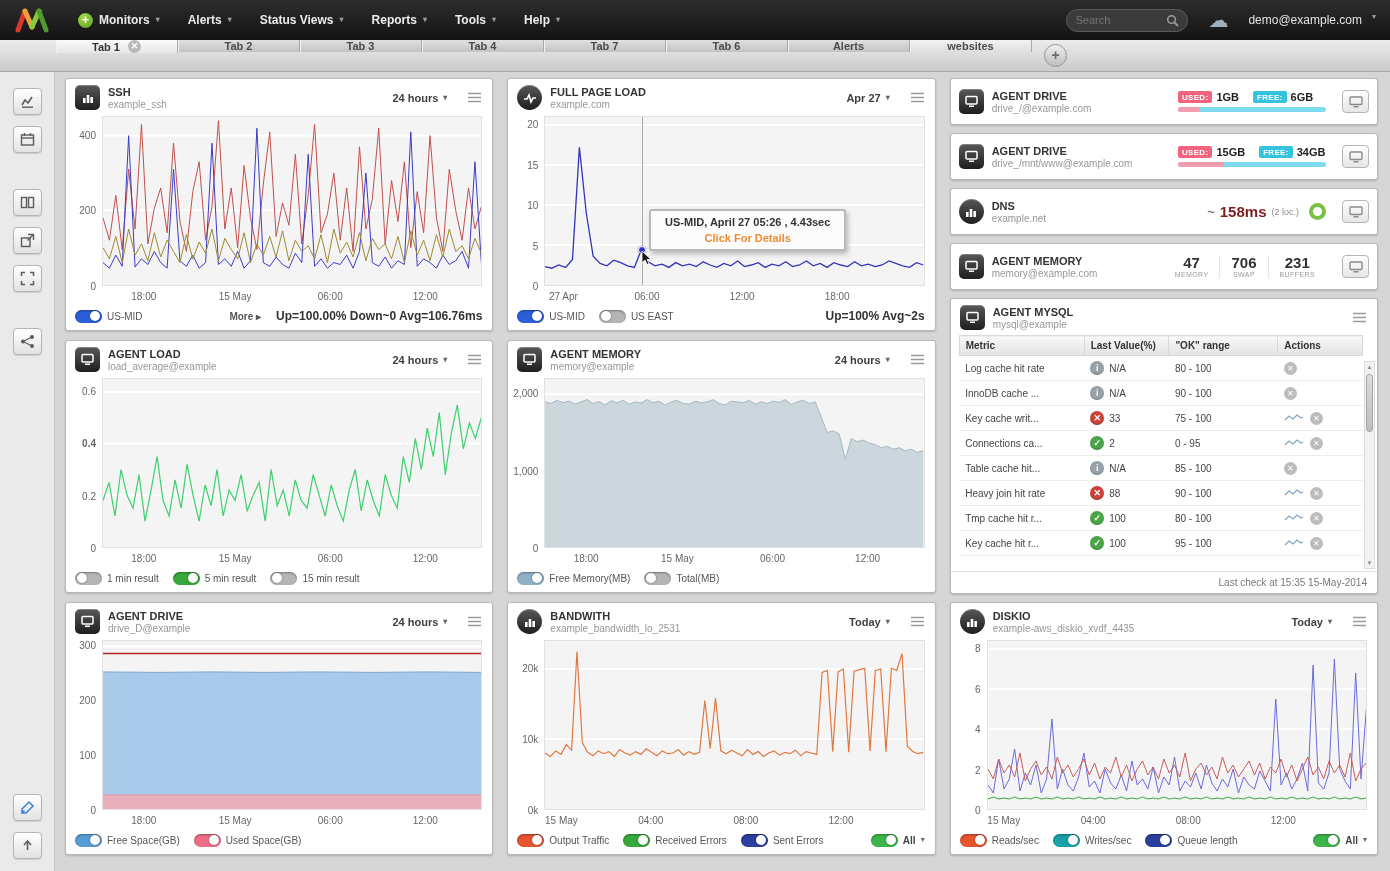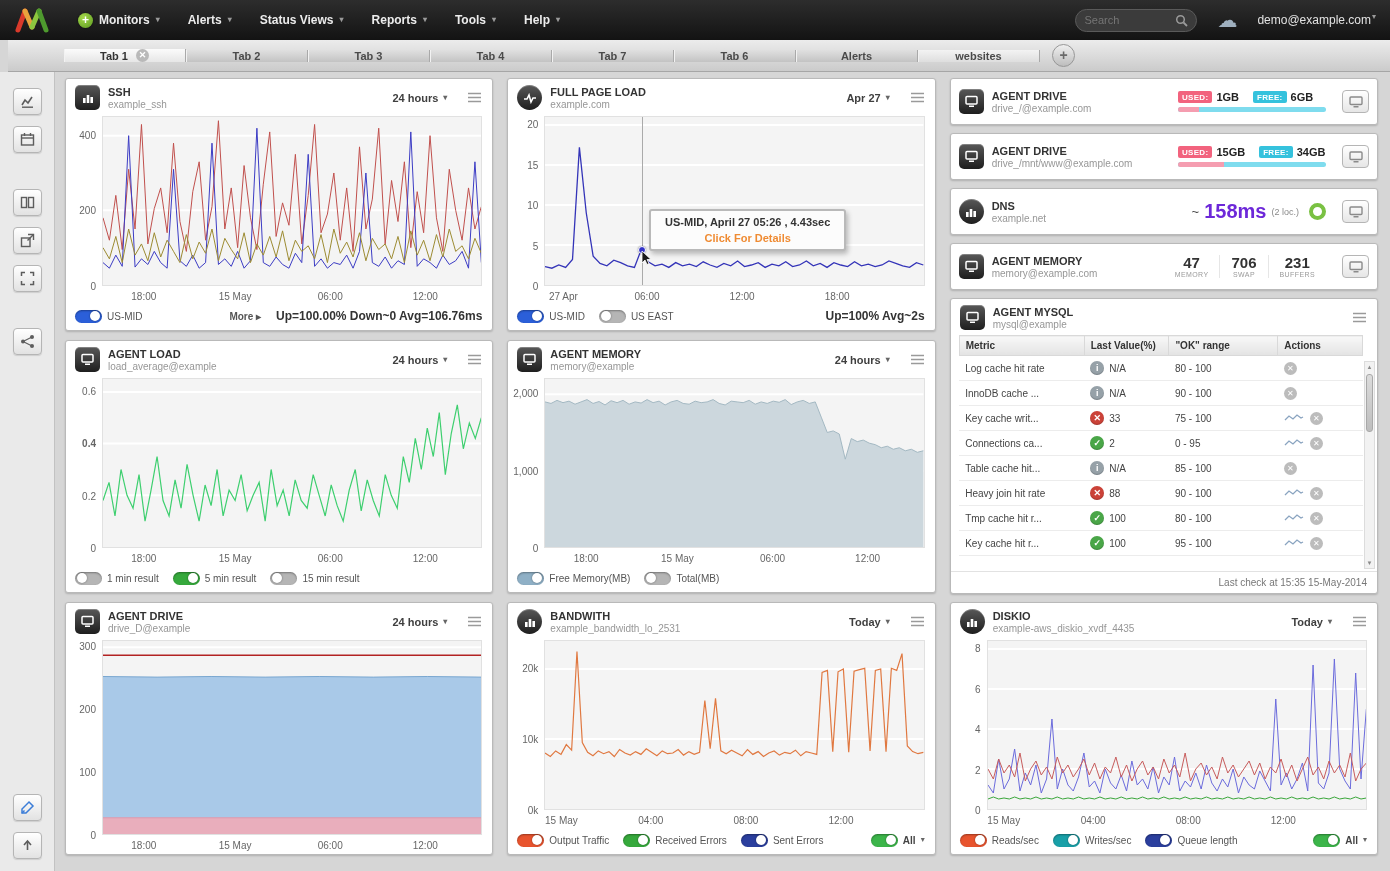--- a/index.html
+++ b/index.html
@@ -12,24 +12,24 @@
 .logo{display:flex;align-items:center;cursor:pointer;margin-right:26px}
 .menus{display:flex;gap:28px;align-items:center}
 .menu{color:#ececec;font-size:12px;font-weight:bold;display:flex;align-items:center;gap:6px;cursor:pointer;white-space:nowrap}
 .caret{font-size:8px;color:#9a9a9a;line-height:1}
 .caret.dark{color:#666}
 .plus-icon{width:15px;height:15px;background:radial-gradient(circle at 35% 30%,#a5d84a,#5c9b20);border-radius:50%;color:#fff;font-size:12px;line-height:14px;text-align:center;font-weight:bold;box-shadow:0 0 2px rgba(0,0,0,.6)}
 .nav-right{margin-left:auto;display:flex;align-items:center;gap:20px}
 .searchbox{position:relative;width:122px;height:23px;background:#3b3b3b;border:1px solid #5a5a5a;border-radius:12px;display:flex;align-items:center;padding:0 8px;gap:4px}
 .searchbox input{flex:1;min-width:0;background:transparent;border:none;outline:none;color:#c8c8c8;font-size:11px;font-family:"Liberation Sans",sans-serif}
 .cloud{color:#9fb0bf;font-size:20px;line-height:1;cursor:pointer}
-.user{color:#e2e2e2;font-size:12px;display:flex;gap:1px;align-items:flex-start;cursor:pointer}
-
-
-.tabbar{position:absolute;top:40px;left:8px;right:0;height:32px;background:linear-gradient(#ececec,#cbcbcb);border-bottom:1px solid #a6a6a6;display:flex;align-items:center;padding-left:56px;z-index:20}
+.user{color:#e2e2e2;font-size:12px;display:flex;gap:10px;align-items:flex-start;cursor:pointer}
+
+
+.tabbar{position:absolute;top:40px;left:0;right:0;height:32px;background:linear-gradient(#ececec,#cbcbcb);border-bottom:1px solid #a6a6a6;display:flex;align-items:flex-start;padding-left:56px;z-index:20}
 .tab{width:122px;display:flex;align-items:center;justify-content:center;gap:8px;font-size:11px;font-weight:bold;color:#4a4a4a;background:linear-gradient(#e0e0e0,#c3c3c3);border-right:1px solid #a9a9a9;box-shadow:inset 1px 0 0 #f2f2f2;cursor:pointer}
 .tab.active{background:linear-gradient(#fbfbfb,#e6e6e6);color:#333}
 .tab.alt{background:linear-gradient(#f3f3f3,#dedede)}
 .tab-close{width:13px;height:13px;border-radius:50%;background:#b9b9b9;color:#fff;font-size:9px;line-height:13px;text-align:center;font-weight:bold}
 .tab-add{width:23px;height:23px;border-radius:50%;background:linear-gradient(#efefef,#bdbdbd);border:1px solid #979797;margin:auto 0 auto 12px;text-align:center;line-height:21px;color:#6a6a6a;font-weight:bold;font-size:14px;cursor:pointer}
 
 
 .sidebar{position:absolute;top:72px;left:0;bottom:0;width:55px;background:#eaeaea;border-right:1px solid #c2c2c2;display:flex;flex-direction:column;align-items:center;padding:16px 0 12px;gap:11px;z-index:10}
 .tool-btn{width:29px;height:27px;background:linear-gradient(#ffffff,#e2e2e2);border:1px solid #b5b5b5;border-radius:4px;display:flex;align-items:center;justify-content:center;cursor:pointer;box-shadow:0 1px 1px rgba(0,0,0,.12)}
 .tool-gap{height:14px}
@@ -90,21 +90,21 @@
 .badge-row{display:flex;align-items:center;gap:4px}
 .badge{font-size:8px;font-weight:bold;color:#fff;padding:1.5px 4px;border-radius:2px;letter-spacing:.3px}
 .badge.used{background:#f2637e}
 .badge.free{background:#35c2dd;margin-left:10px}
 .badge-val{font-weight:bold;font-size:11px;color:#222}
 .usage-bar{width:148px;height:5px;border-radius:3px;overflow:hidden;display:flex;background:#7fdcee}
 .used-seg{background:#f59db0;height:100%}
 .mini-action{width:27px;height:23px;border:1px solid #b5b5b5;border-radius:4px;background:linear-gradient(#ffffff,#e6e6e6);display:flex;align-items:center;justify-content:center;margin-left:8px;cursor:pointer;flex:0 0 auto}
 .dns-val{margin-left:auto;display:flex;align-items:center;gap:5px;white-space:nowrap}
 .dns-tilde{font-size:13px;color:#444}
-.dns-num{font-size:20px;font-weight:bold;color:#6d28d9}
+.dns-num{font-size:15px;font-weight:bold;color:#7f1d1d}
 .dns-loc{font-size:9px;color:#8a8a8a}
 .dns-ring{width:17px;height:17px;border-radius:50%;border:4px solid #7ac143;margin-left:5px;flex:0 0 auto}
 .mstats{margin-left:auto;display:flex;align-items:center}
 .mstat{padding:0 11px;text-align:center;border-left:1px solid #e6e6e6}
 .mstat:first-child{border-left:none}
 .mstat .v{font-size:15px;font-weight:bold;color:#333;line-height:1.05}
 .mstat .l{font-size:7px;color:#9a9a9a;letter-spacing:.4px;margin-top:1px}
 
 
 .mysql-body{flex:1;position:relative;padding:2px 14px 0 8px;min-height:0;display:flex;flex-direction:column}
@@ -454,20 +454,32 @@
                 <polyline points="0.00,7.42 100.00,7.42" fill="none" stroke="#b22222" stroke-width="1.5" vector-effect="non-scaling-stroke"></polyline>
               </svg>
           </div>
         </div>
         <div class="x-axis">
             <span style="left: 11%;">18:00</span>
             <span style="left: 35%;">15 May</span>
             <span style="left: 60%;">06:00</span>
             <span style="left: 85%;">12:00</span>
           </div>
+        <div class="wfoot">
+          <div class="toggles" style="display:flex;align-items:center;gap:5px">
+              <span class="toggle on" style="background: rgb(91, 155, 213);">
+                <span class="knob"></span>
+              </span>
+              <span class="tlabel">Free Space(GB)</span>
+              <span class="toggle on" style="background: rgb(238, 110, 133);">
+                <span class="knob"></span>
+              </span>
+              <span class="tlabel">Used Space(GB)</span>
+            </div>
+        </div>
         <div class="dots">....</div>
       </section>
     </div>
 
     <div class="col">
 
       <section class="widget h253">
         <div class="whead">
           <span class="wicon rd">
               <svg width="14" height="12" viewBox="0 0 14 12">

